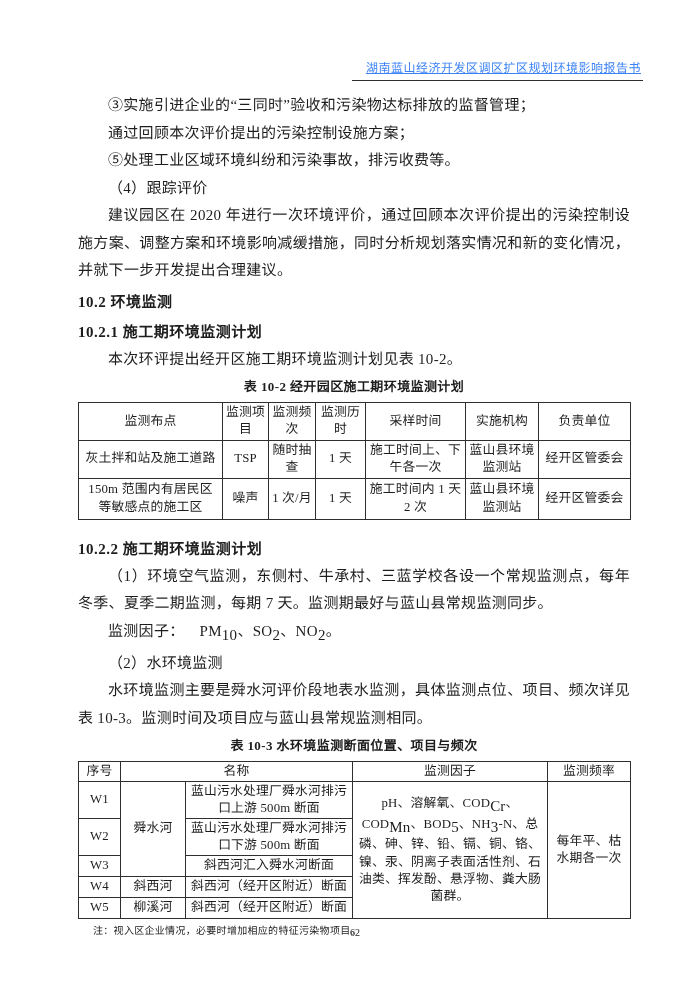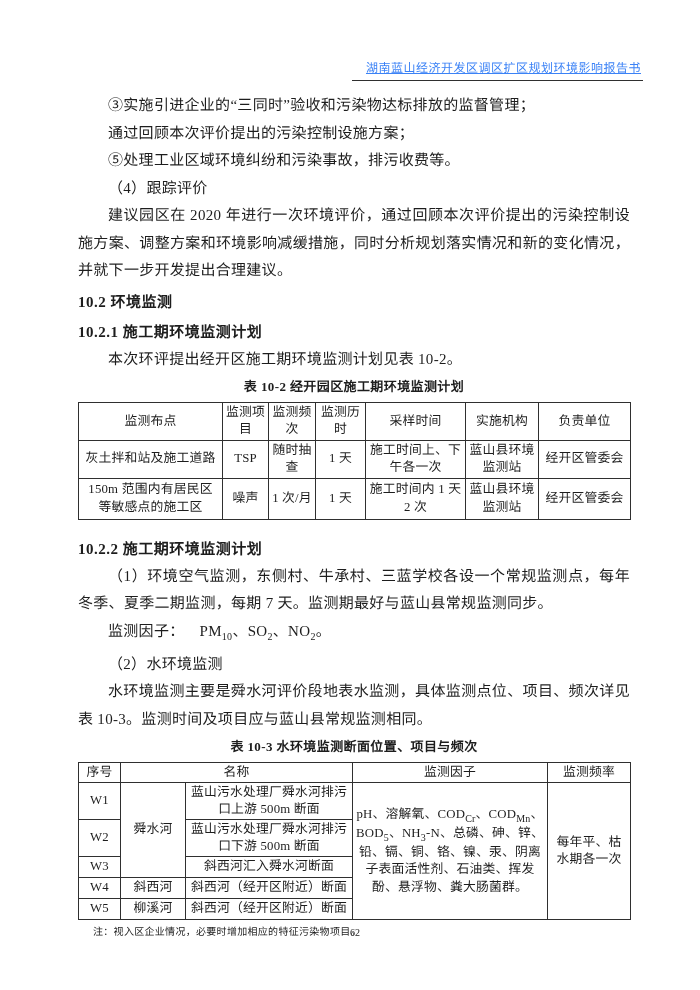--- a/index.html
+++ b/index.html
@@ -61,21 +61,21 @@
   }
   .t2-head td { height:33px; }
   .t2-r1 td { height:38px; }
   .t2-r2 td { height:41px; }
 
   .t3 td { padding:0 3px; }
   .t3-head td { height:20px; }
   .t3-rw1 td, .t3-rw2 td { height:37px; }
   .t3-rw3 td, .t3-rw4 td, .t3-rw5 td { height:21px; }
 
-  sub { font-size:10px; }
+  sub { font-size:15px; }
 
   .factors-line { margin-top:0.5px; }
   .factors-line .gap { display:inline-block; width:1em; }
 
   .note {
     font-size:10px; line-height:21px;
     padding-left:15px; margin-top:1px;
     letter-spacing:0.3px;
   }
 

